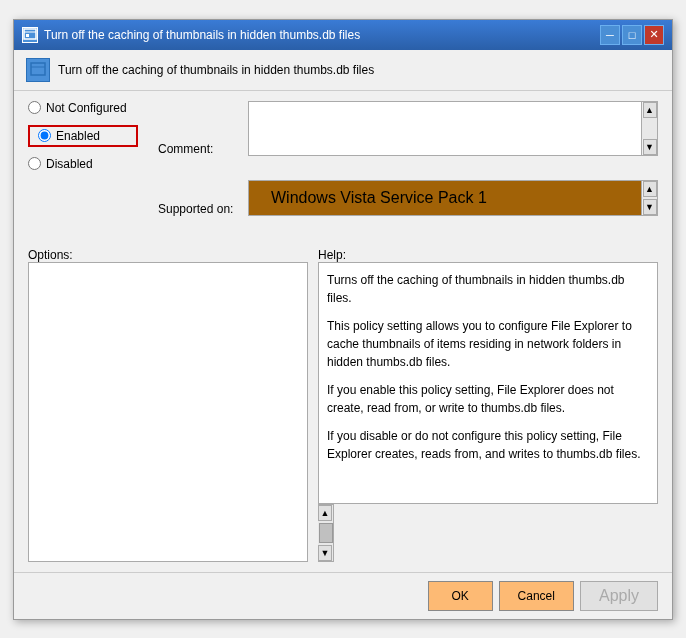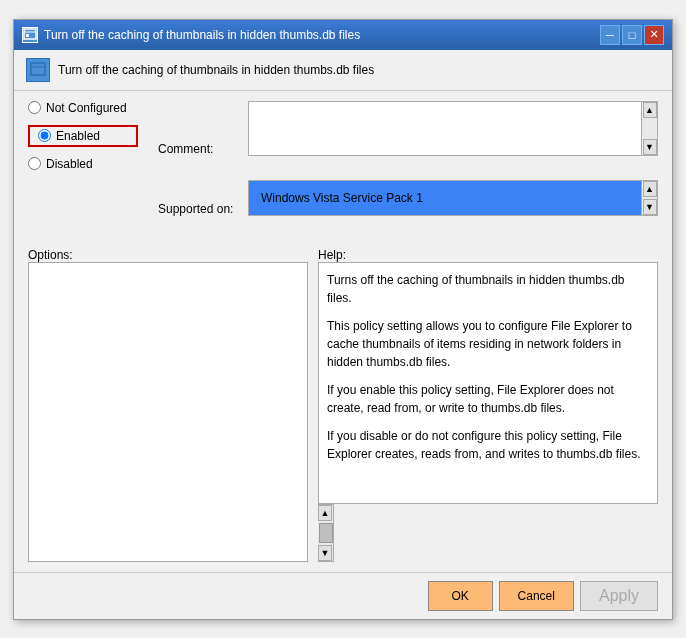--- a/index.html
+++ b/index.html
@@ -339,21 +339,21 @@
             <div class="vscrollbar">
               <div class="arrow-up">▲</div>
               <div class="track"></div>
               <div class="arrow-down">▼</div>
             </div>
           </div>
         </div>
         <div class="field-row">
           <span class="field-label">Supported on:</span>
           <div class="field-with-scroll">
-            <div class="field-input-small" style="flex:1;height:36px;border:1px solid #aaa;background:#3b82f6;padding:4px 12px;font-size:12px;">
+            <div class="field-input-small" style="flex:1;height:36px;border:1px solid #aaa;background:#a16207;padding:4px 22px;font-size:16px;">
               <span>Windows Vista Service Pack 1</span>
             </div>
             <div class="vscrollbar" style="height:36px;">
               <div class="arrow-up" style="height:16px;">▲</div>
               <div class="track"></div>
               <div class="arrow-down" style="height:16px;">▼</div>
             </div>
           </div>
         </div>
       </div>

